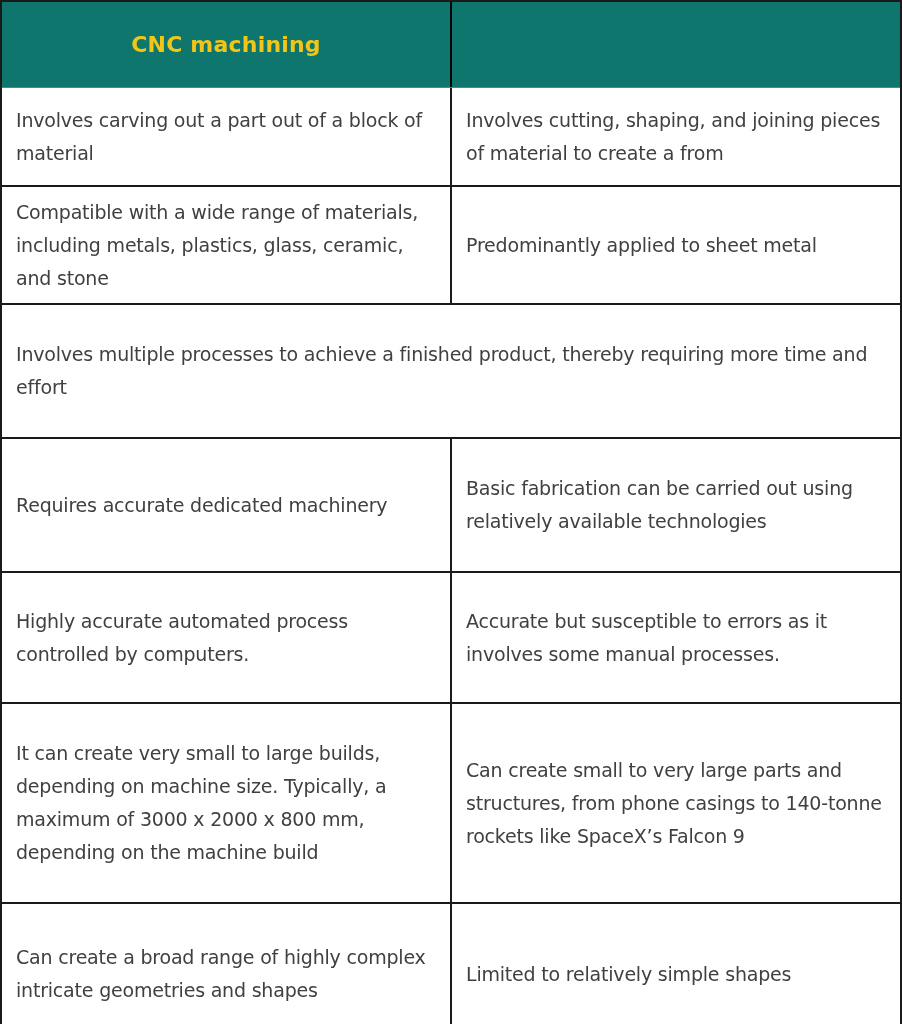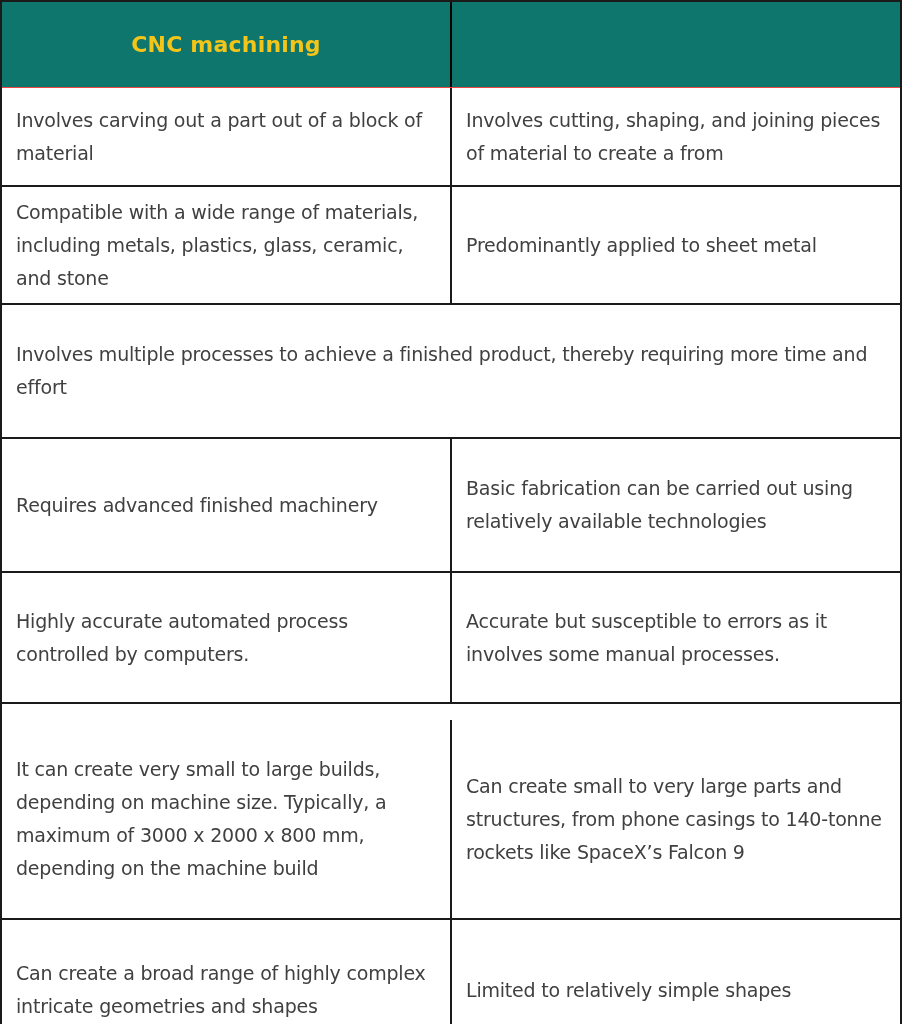--- a/index.html
+++ b/index.html
@@ -56,21 +56,21 @@
       letter-spacing: 0.2px;
     }
     .header-row .cell.left {
       border-right: 2px solid #000000;
     }
     .r1 { height: 99px; }
     .r2 { height: 118px; }
     .r3 { height: 134px; }
     .r4 { height: 134px; }
     .r5 { height: 131px; }
-    .r6 { height: 200px; margin-top: 16px; }
+    .r6 { height: 200px; }
     .r7 { height: 140px; border-bottom: none; }
   </style>
 </head>
 <body>
 
 <div class="table">
   <div class="row header-row">
     <div class="cell left">CNC machining</div>
   </div>
 
@@ -82,21 +82,21 @@
   <div class="row r2">
     <div class="cell left">Compatible with a wide range of materials, including metals, plastics, glass, ceramic, and stone</div>
     <div class="cell right">Predominantly applied to sheet metal</div>
   </div>
 
   <div class="row r3">
     <div class="cell right">Involves multiple processes to achieve a finished product, thereby requiring more time and effort</div>
   </div>
 
   <div class="row r4">
-    <div class="cell left">Requires advanced finished machinery</div>
+    <div class="cell left">Requires accurate dedicated machinery</div>
     <div class="cell right">Basic fabrication can be carried out using relatively available technologies</div>
   </div>
 
   <div class="row r5">
     <div class="cell left">Highly accurate automated process controlled by computers.</div>
     <div class="cell right">Accurate but susceptible to errors as it involves some manual processes.</div>
   </div>
 
   <div class="row r6">
     <div class="cell left">It can create very small to large builds, depending on machine size. Typically, a maximum of 3000 x 2000 x 800 mm, depending on the machine build</div>

